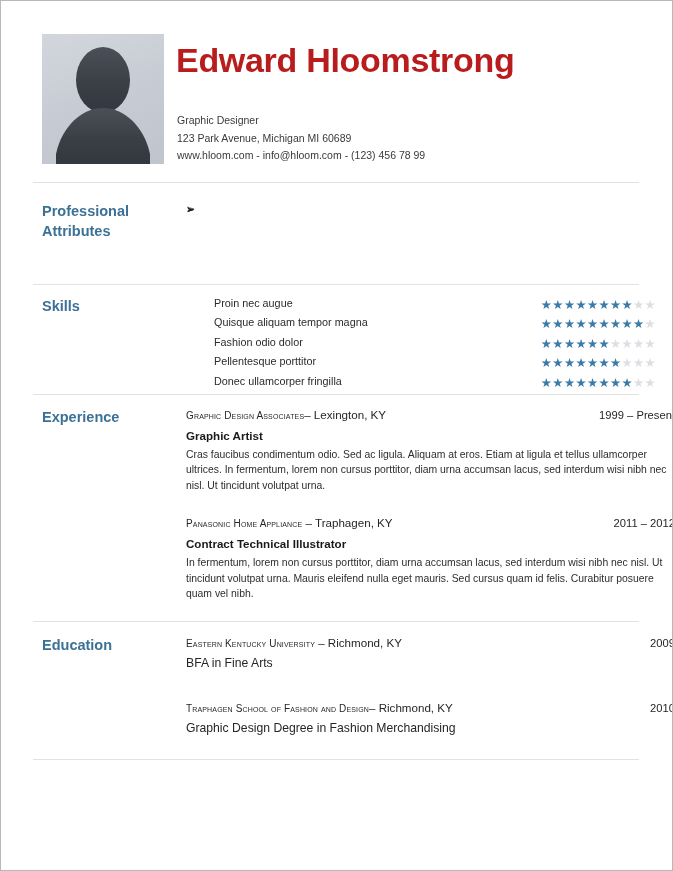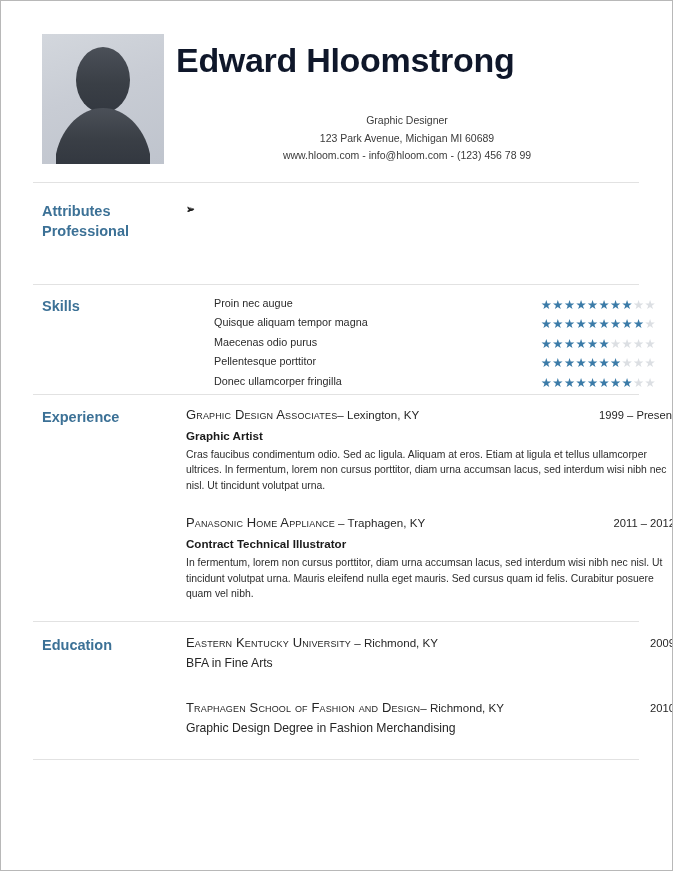--- a/index.html
+++ b/index.html
@@ -45,36 +45,35 @@
     overflow: hidden;
   }
   .photo svg { display: block; }
 
   .name {
     position: absolute;
     left: 134px;
     top: 7px;
     font-size: 34px;
     font-weight: bold;
-    color: #0f172a;
+    color: #b91c1c;
     letter-spacing: -0.3px;
     white-space: nowrap;
   }
   .contact {
     position: absolute;
     left: 135px;
     top: 78px;
     width: 460px;
   }
   .contact .line {
     font-size: 10.5px;
     color: #3a3a3a;
     line-height: 17.5px;
     white-space: nowrap;
-    text-align: center;
   }
 
   
   .rule {
     position: absolute;
     left: 32px;
     width: 606px;
     height: 1px;
     background: #e2e2e2;
   }
@@ -158,21 +157,21 @@
     position: absolute;
     left: 0;
     top: 0;
     font-size: 11.4px;
     color: #262626;
     white-space: nowrap;
     line-height: 16px;
   }
   .org .sc {
     font-variant: small-caps;
-    font-size: 13px;
+    font-size: 10px;
     letter-spacing: 0.15px;
   }
   .org .loc { font-size: 11.6px; }
   .date {
     position: absolute;
     right: 0;
     top: 0;
     font-size: 11.2px;
     color: #262626;
     white-space: nowrap;
@@ -230,22 +229,22 @@
     </div>
 
     <div class="rule" style="top:181px"></div>
     <div class="rule" style="top:283px"></div>
     <div class="rule" style="top:393px"></div>
     <div class="rule" style="top:620px"></div>
     <div class="rule" style="top:758px"></div>
 
     <div class="section" style="top:200px">
       <div class="sec-title">
+        <div>Professional</div>
         <div>Attributes</div>
-        <div>Professional</div>
       </div>
       <div class="sec-body">
         <div class="bullet-row">
           <span class="mark">➢</span>
         </div>
         <div class="bullet-row">
           <span class="mark">➢</span>
         </div>
         <div class="bullet-row">
           <span class="mark">➢</span>
@@ -262,21 +261,21 @@
 
         <div class="skill-row">
           <span class="skill-name">Proin nec augue</span>
           <span class="stars"><span class="st on">★</span><span class="st on">★</span><span class="st on">★</span><span class="st on">★</span><span class="st on">★</span><span class="st on">★</span><span class="st on">★</span><span class="st on">★</span><span class="st off">★</span><span class="st off">★</span></span>
         </div>
         <div class="skill-row">
           <span class="skill-name">Quisque aliquam tempor magna</span>
           <span class="stars"><span class="st on">★</span><span class="st on">★</span><span class="st on">★</span><span class="st on">★</span><span class="st on">★</span><span class="st on">★</span><span class="st on">★</span><span class="st on">★</span><span class="st on">★</span><span class="st off">★</span></span>
         </div>
         <div class="skill-row">
-          <span class="skill-name">Maecenas odio purus</span>
+          <span class="skill-name">Fashion odio dolor</span>
           <span class="stars"><span class="st on">★</span><span class="st on">★</span><span class="st on">★</span><span class="st on">★</span><span class="st on">★</span><span class="st on">★</span><span class="st off">★</span><span class="st off">★</span><span class="st off">★</span><span class="st off">★</span></span>
         </div>
         <div class="skill-row">
           <span class="skill-name">Pellentesque porttitor</span>
           <span class="stars"><span class="st on">★</span><span class="st on">★</span><span class="st on">★</span><span class="st on">★</span><span class="st on">★</span><span class="st on">★</span><span class="st on">★</span><span class="st off">★</span><span class="st off">★</span><span class="st off">★</span></span>
         </div>
         <div class="skill-row">
           <span class="skill-name">Donec ullamcorper fringilla</span>
           <span class="stars"><span class="st on">★</span><span class="st on">★</span><span class="st on">★</span><span class="st on">★</span><span class="st on">★</span><span class="st on">★</span><span class="st on">★</span><span class="st on">★</span><span class="st off">★</span><span class="st off">★</span></span>
         </div>

